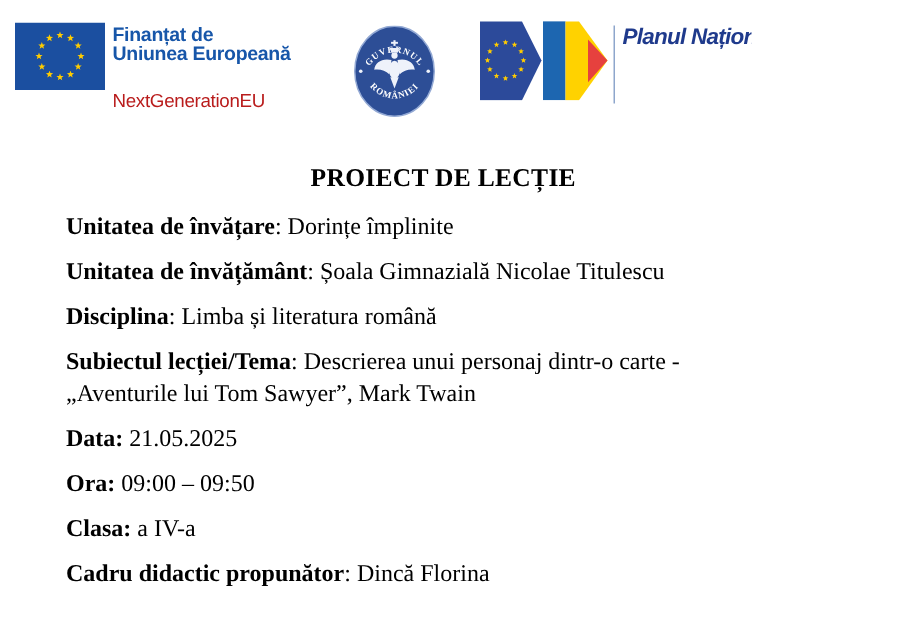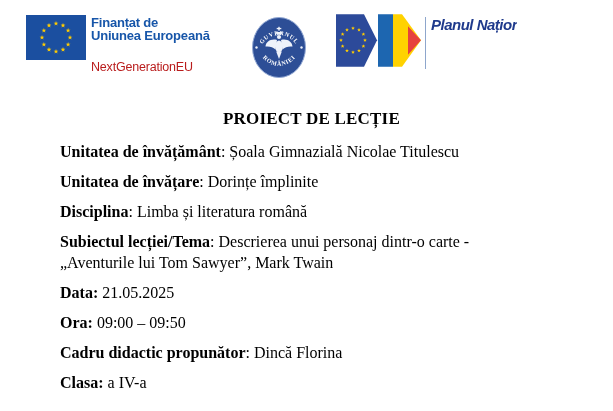--- a/index.html
+++ b/index.html
@@ -1,18 +1,18 @@
 <!DOCTYPE html>
 <html><head>
 <meta charset="utf-8">
 <style>
   html,body { margin:0; padding:0; background:#fff; }
   .page {
     position:relative; width:501px; height:411px; background:#fff;
-    font-family:"Liberation Serif", serif; color:#000; overflow:hidden;padding-left:16px;
+    font-family:"Liberation Serif", serif; color:#000; overflow:hidden;
   }
   
   .logos { position:relative; height:78px; }
   .eu-funding { position:absolute; left:10px; top:15px; display:flex; }
   .eu-flag { width:60px; height:45px; display:block; flex:0 0 auto; }
   .eu-funding-text { margin-left:5px; margin-top:2px; font-family:"Liberation Sans", sans-serif; }
   .eu-bold  { color:#1756a9; font-weight:bold; font-size:13px; line-height:12.5px; letter-spacing:-0.2px; }
   .eu-gray  { color:#b91c1c; font-size:12.5px; line-height:13px; margin-top:19px; letter-spacing:-0.2px; }
 
   .seal { position:absolute; left:236px; top:17px; width:54px; height:61px; }
@@ -115,30 +115,30 @@
       <div class="pnrr-text">
         <div>Planul Național</div>
       </div>
     </div>
 
   </header>
 
   <main class="doc">
     <h1 class="title">PROIECT DE LECȚIE</h1>
 
+    <p class="field"><b>Unitatea de învățare</b><span>: </span><span>Dorințe împlinite</span></p>
+
     <p class="field"><b>Unitatea de învățământ</b><span>: </span><span>Șoala Gimnazială Nicolae Titulescu</span></p>
-
-    <p class="field"><b>Unitatea de învățare</b><span>: </span><span>Dorințe împlinite</span></p>
 
     <p class="field"><b>Disciplina</b><span>: </span><span>Limba și literatura română</span></p>
 
     <p class="field"><b>Subiectul lecției/Tema</b><span>: </span><span>Descrierea unui personaj dintr-o carte - „Aventurile lui Tom Sawyer”, Mark Twain</span></p>
 
     <p class="field"><b>Data:</b><span> </span><span>21.05.2025</span></p>
 
     <p class="field"><b>Ora:</b><span> </span><span>09:00 – 09:50</span></p>
 
+    <p class="field"><b>Clasa:</b><span> </span><span>a IV-a</span></p>
+
     <p class="field"><b>Cadru didactic propunător</b><span>: </span><span>Dincă Florina</span></p>
-
-    <p class="field"><b>Clasa:</b><span> </span><span>a IV-a</span></p>
   </main>
 
 </div>
 
 </body></html>

